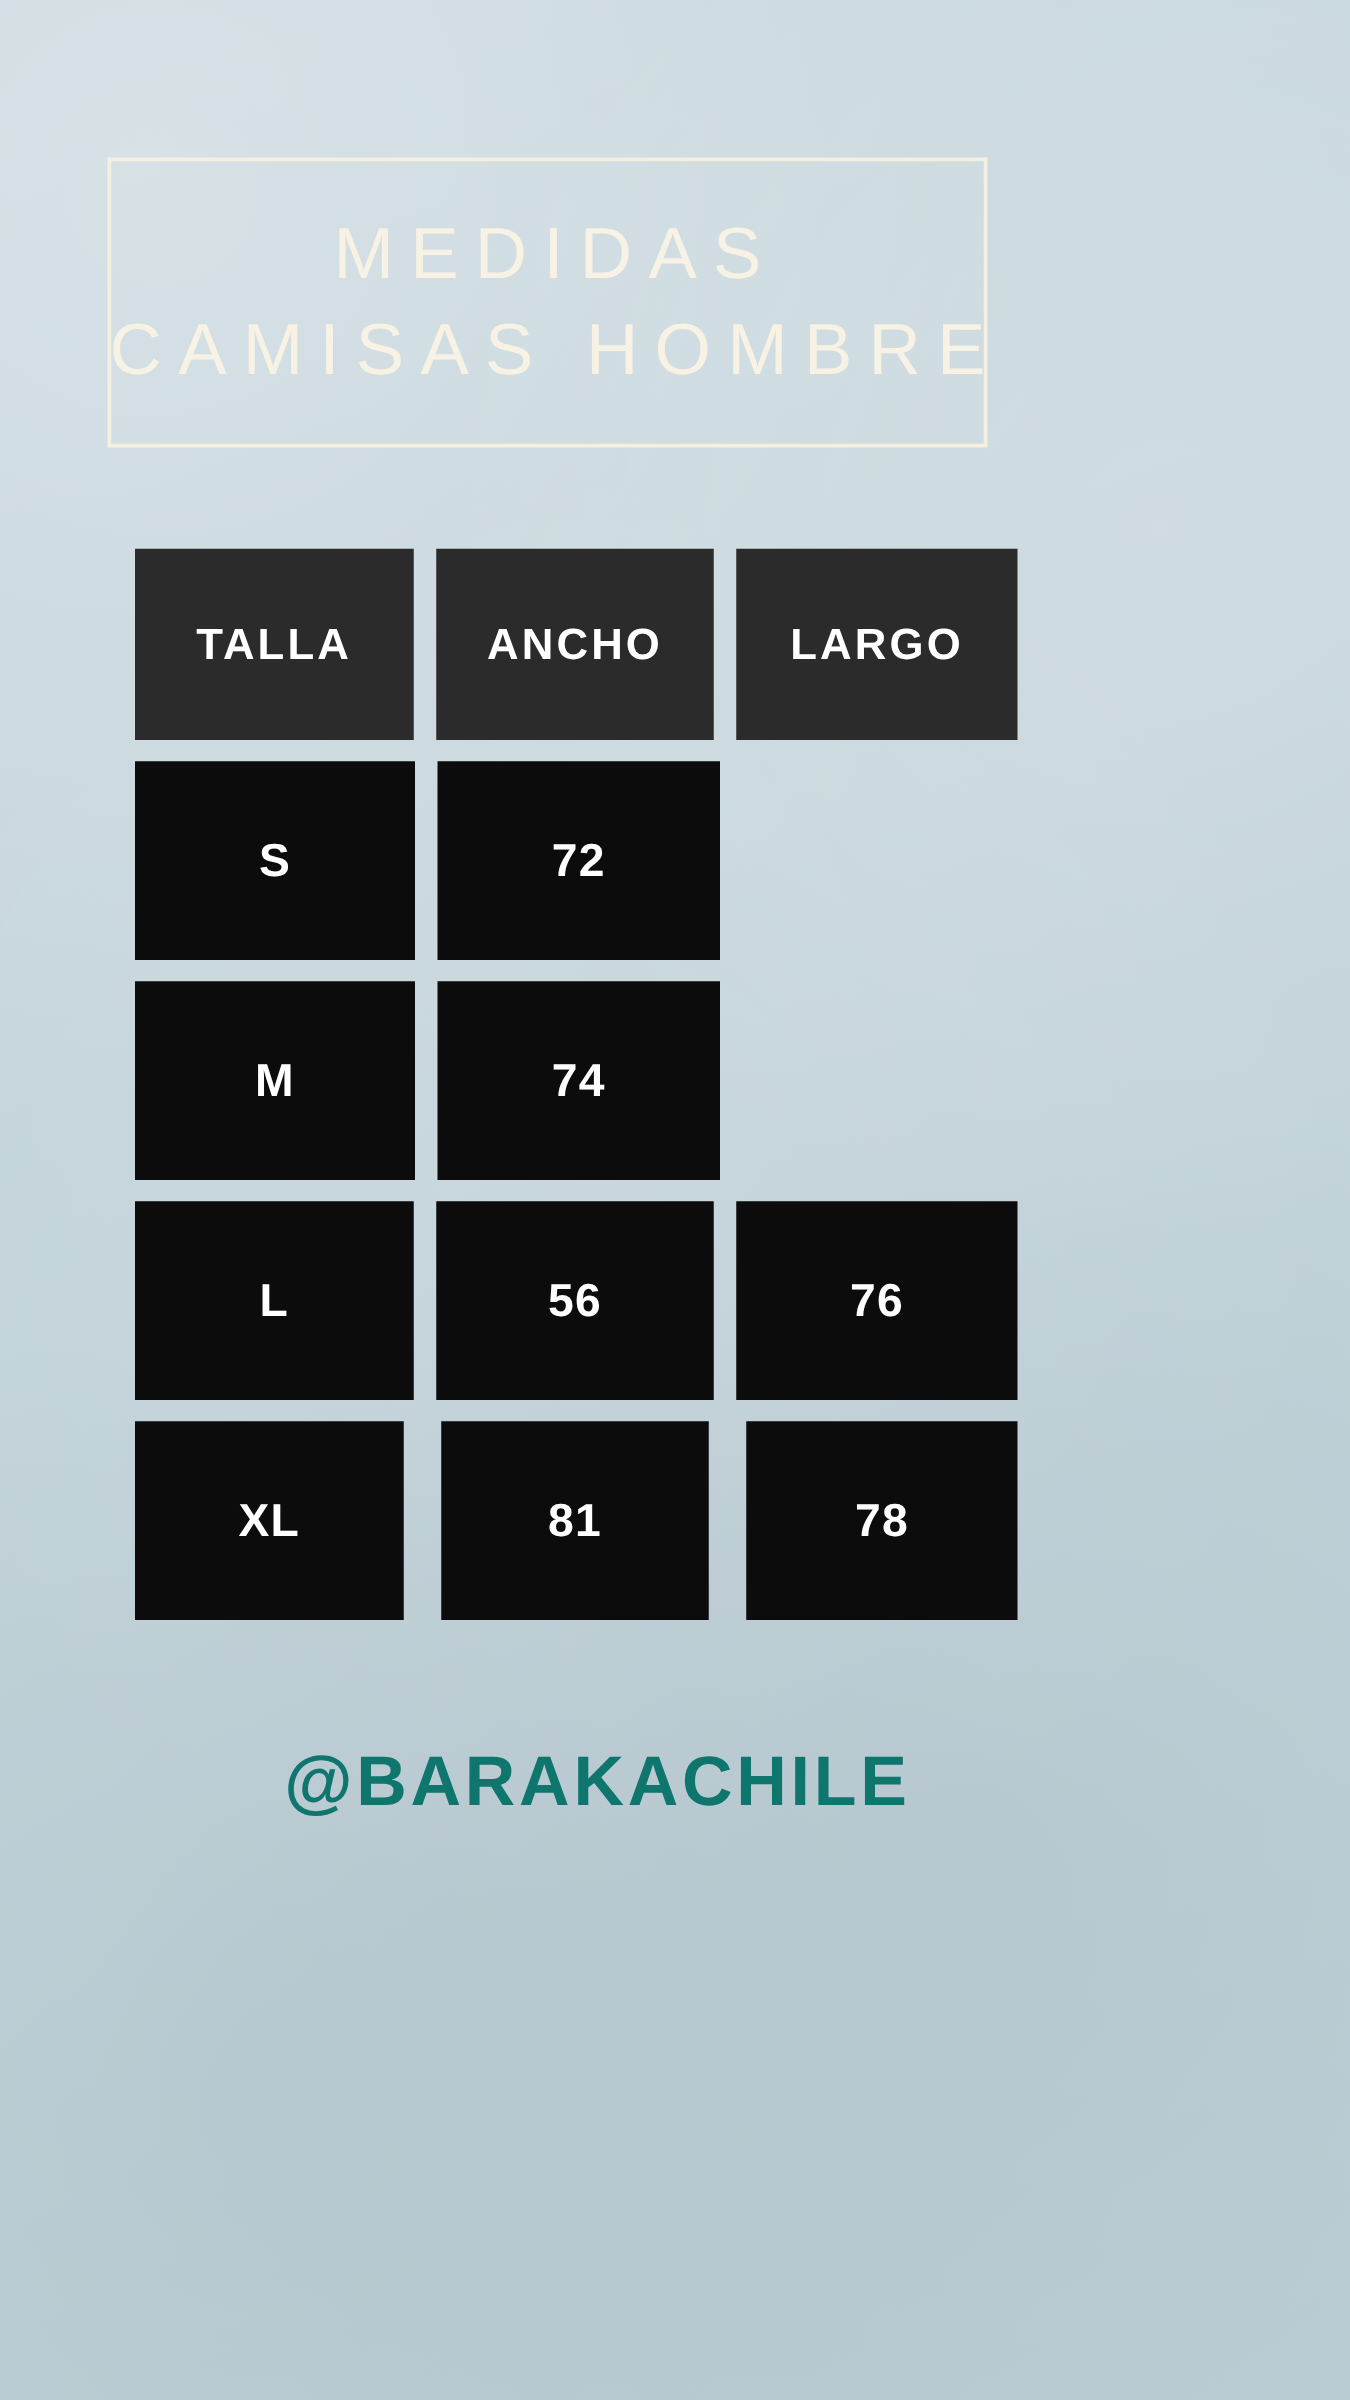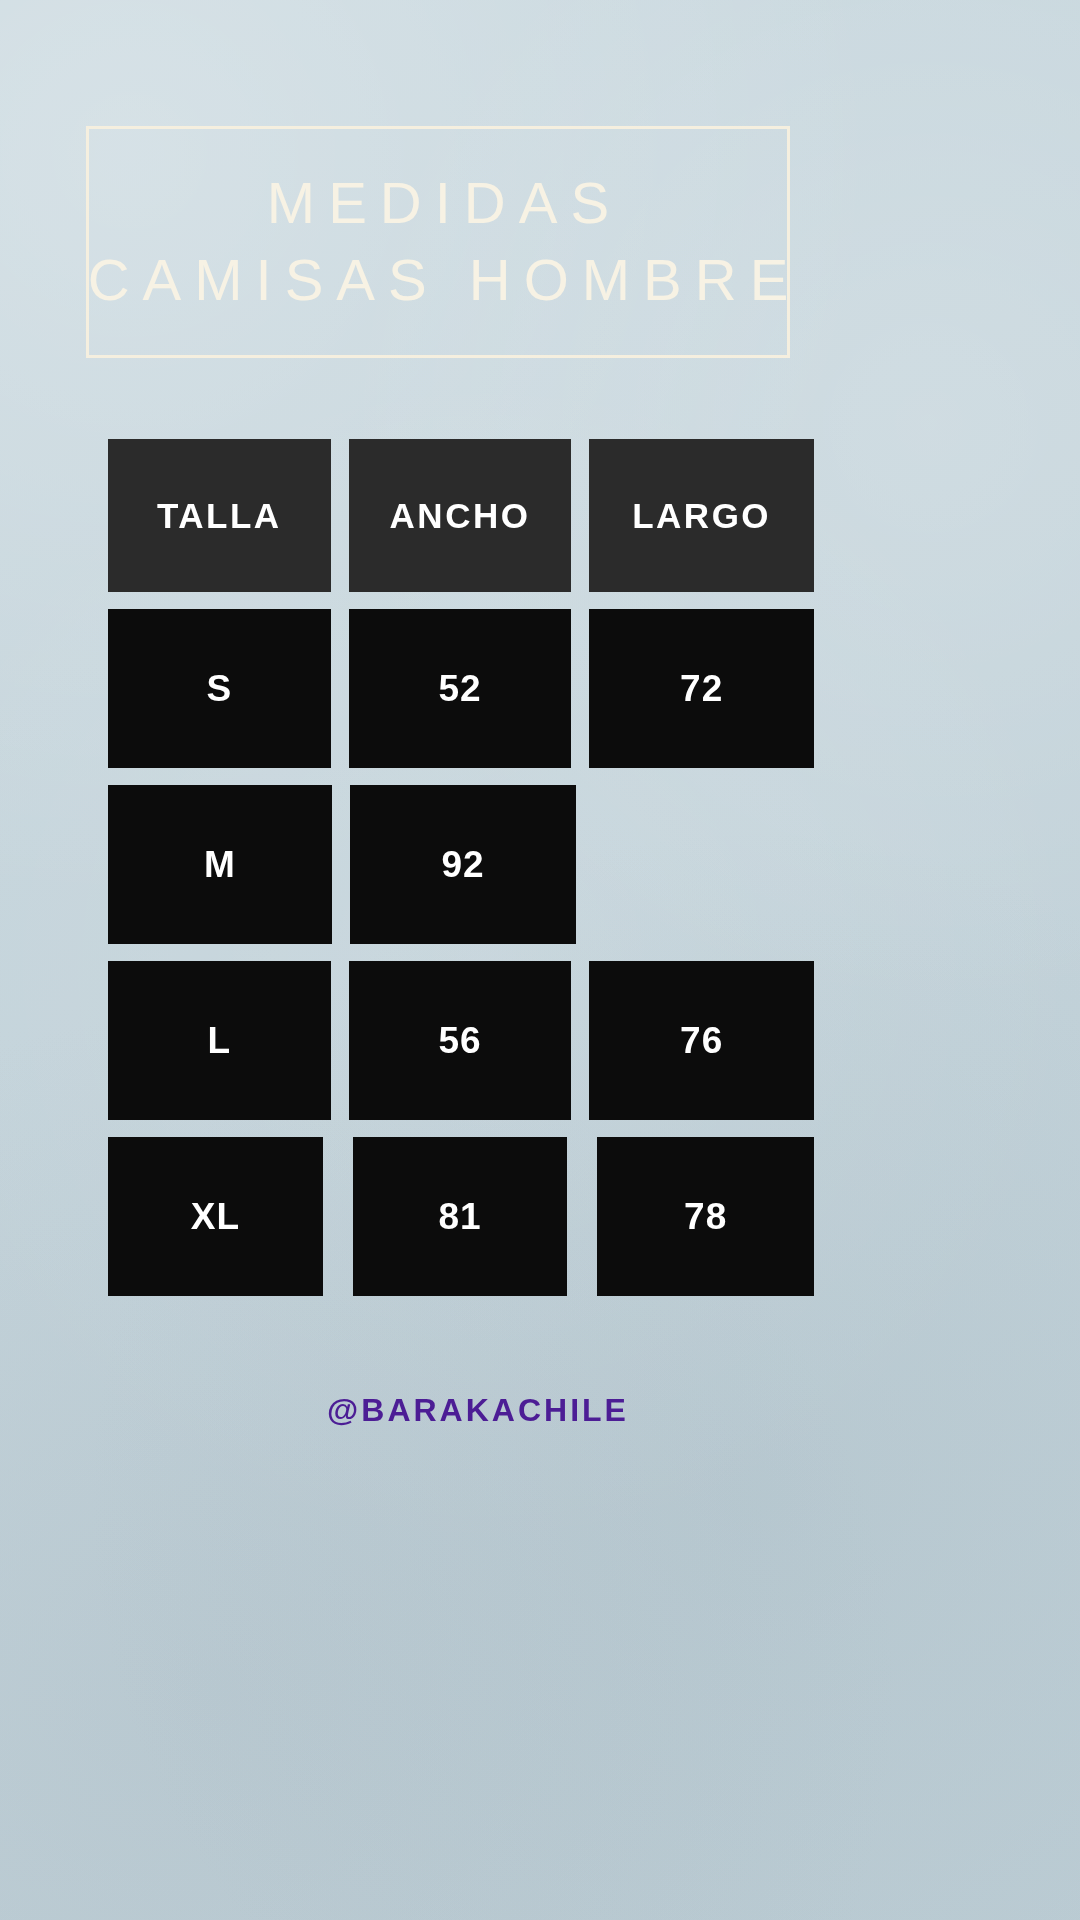--- a/index.html
+++ b/index.html
@@ -104,22 +104,22 @@
     letter-spacing: 1px;
   }
 
   
   .handle {
     position: absolute;
     left: 0;
     top: 1392px;
     width: 956px;
     text-align: center;
-    color: #4c1d95;
-    font-size: 32px;
+    color: #0f766e;
+    font-size: 56px;
     font-weight: bold;
     letter-spacing: 3px;
   }
 </style>
 </head>
 <body>
 
 <div class="page">
   <div class="texture"></div>
 
@@ -131,27 +131,26 @@
   <div class="table">
 
     <div class="row header">
       <div class="cell c0">TALLA</div>
       <div class="cell c1">ANCHO</div>
       <div class="cell c2">LARGO</div>
     </div>
 
     <div class="row body">
       <div class="cell c0">S</div>
-      <div class="cell c1">52</div>
       <div class="cell c2">72</div>
     </div>
 
     <div class="row body">
       <div class="cell c0">M</div>
-      <div class="cell c2">92</div>
+      <div class="cell c2">74</div>
     </div>
 
     <div class="row body">
       <div class="cell c0">L</div>
       <div class="cell c1">56</div>
       <div class="cell c2">76</div>
     </div>
 
     <div class="row body">
       <div class="cell c0">XL</div>

